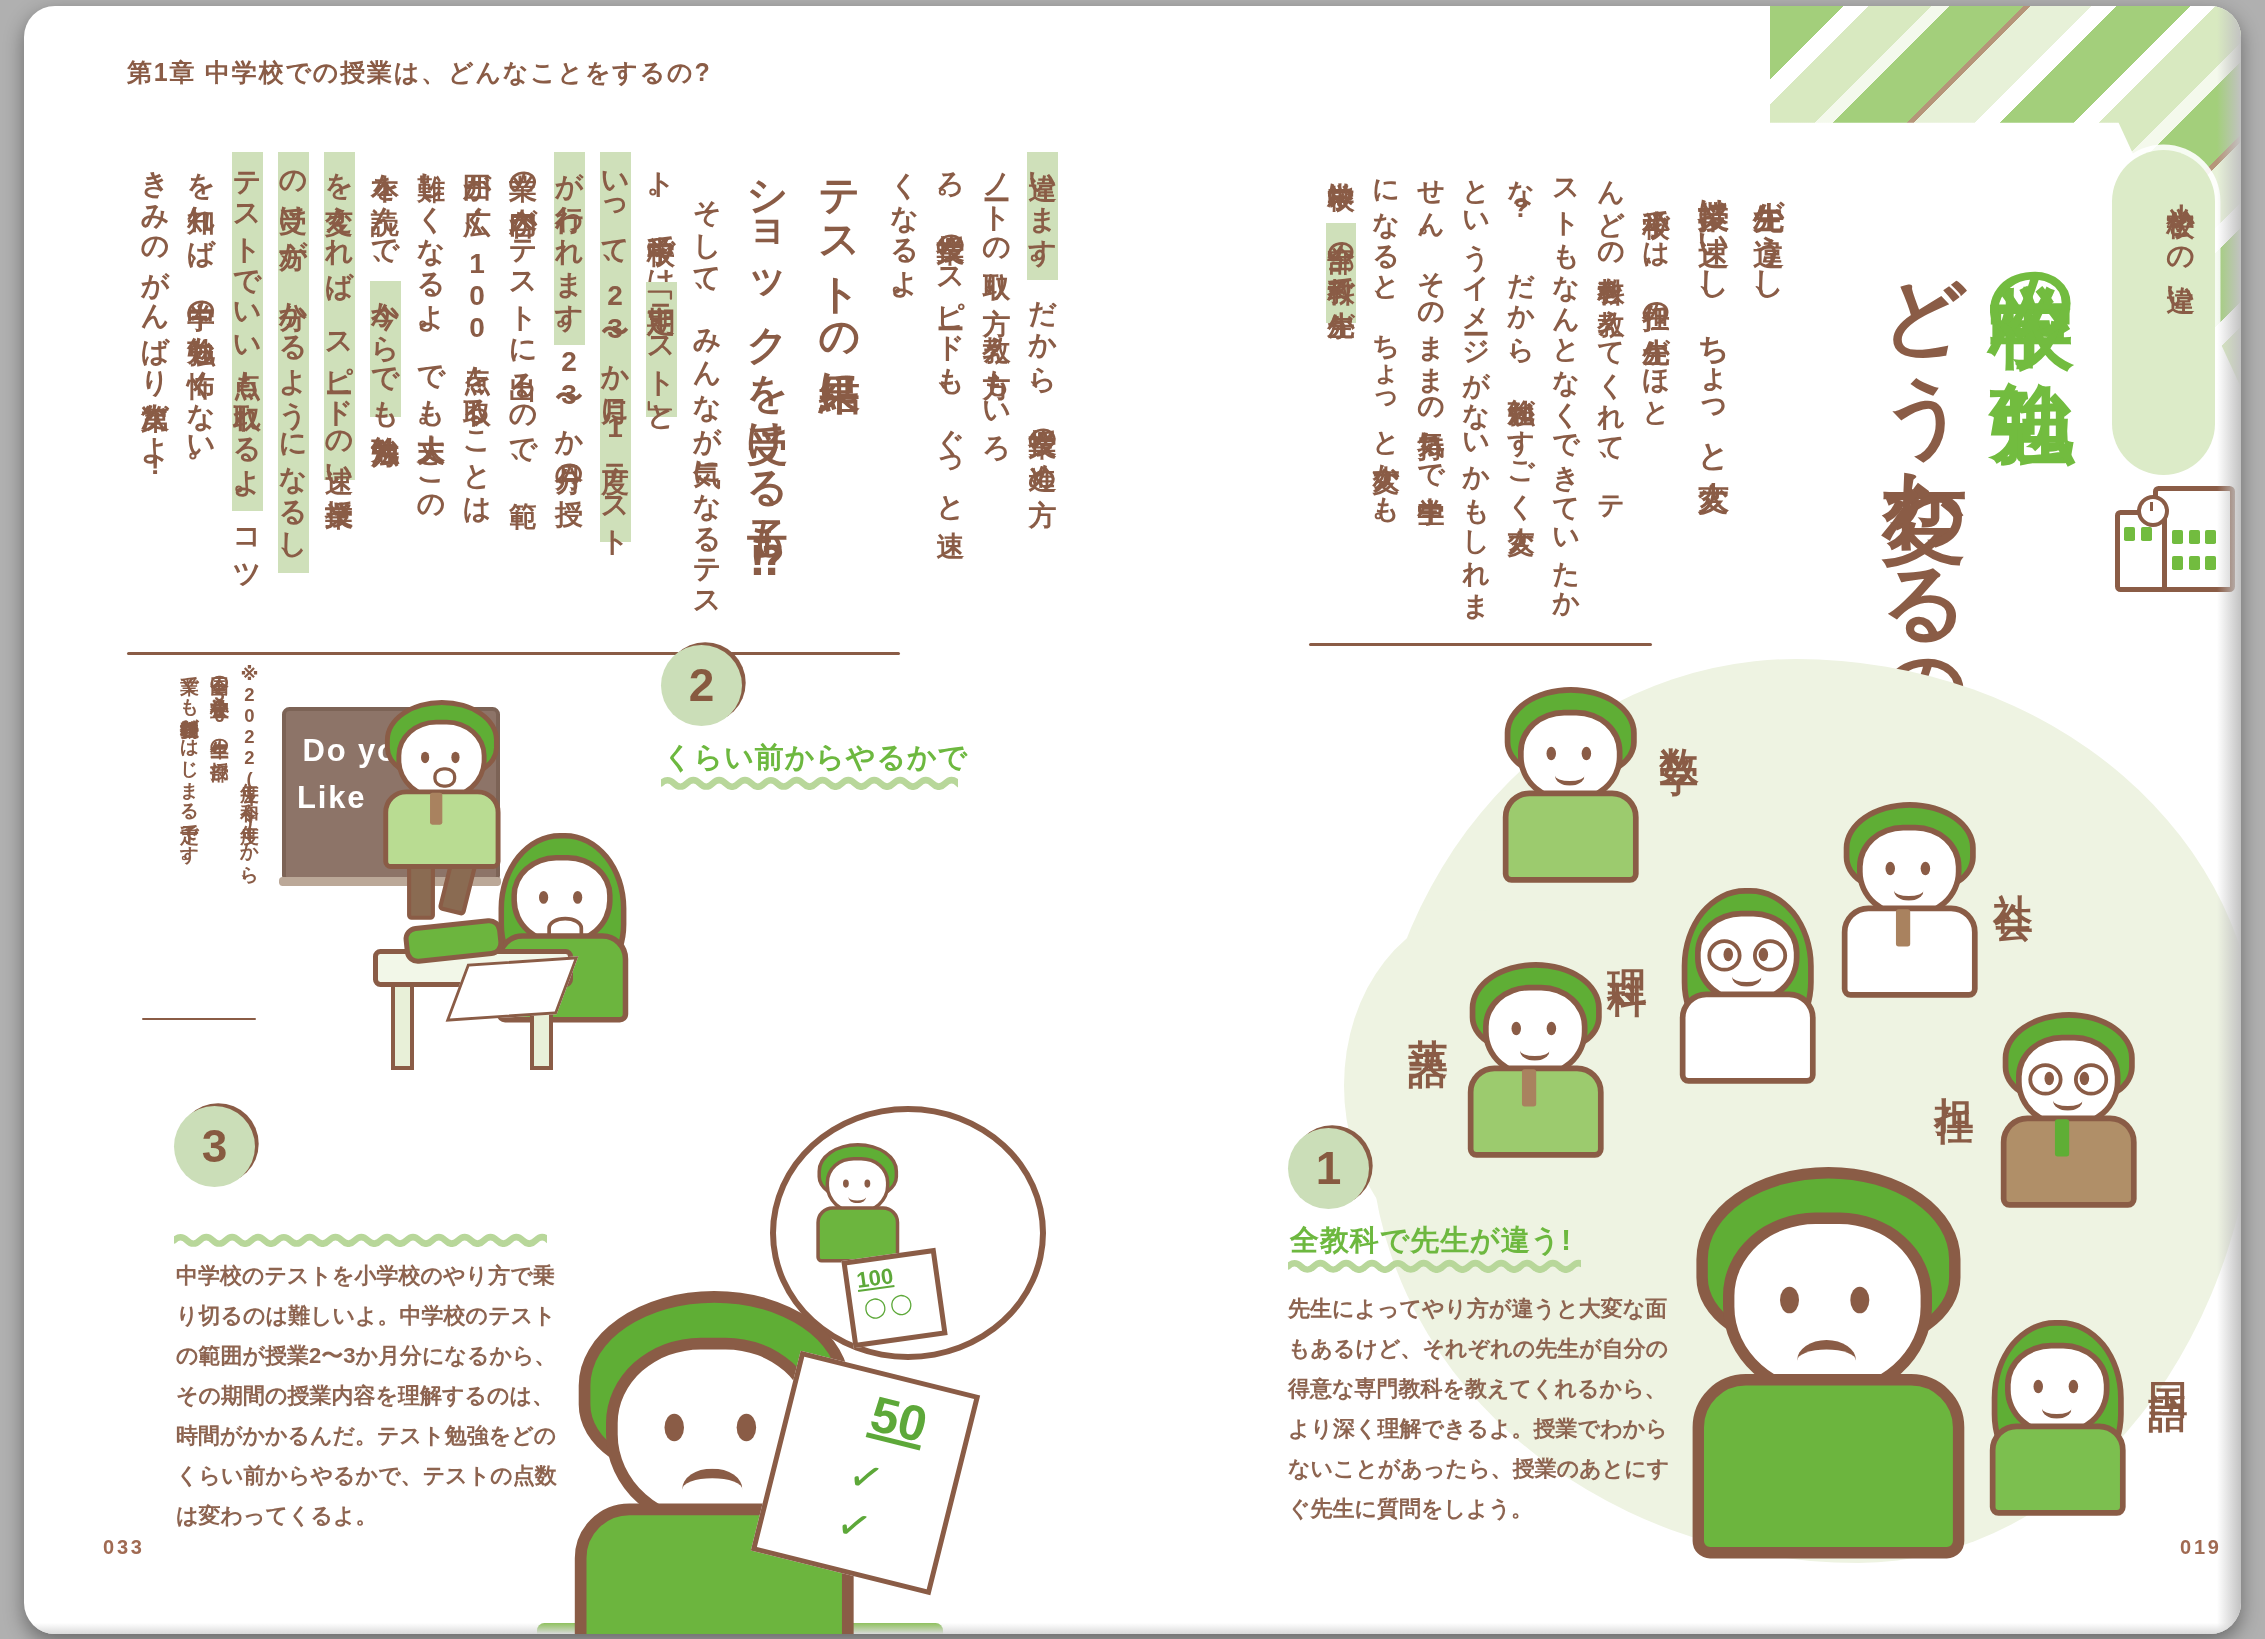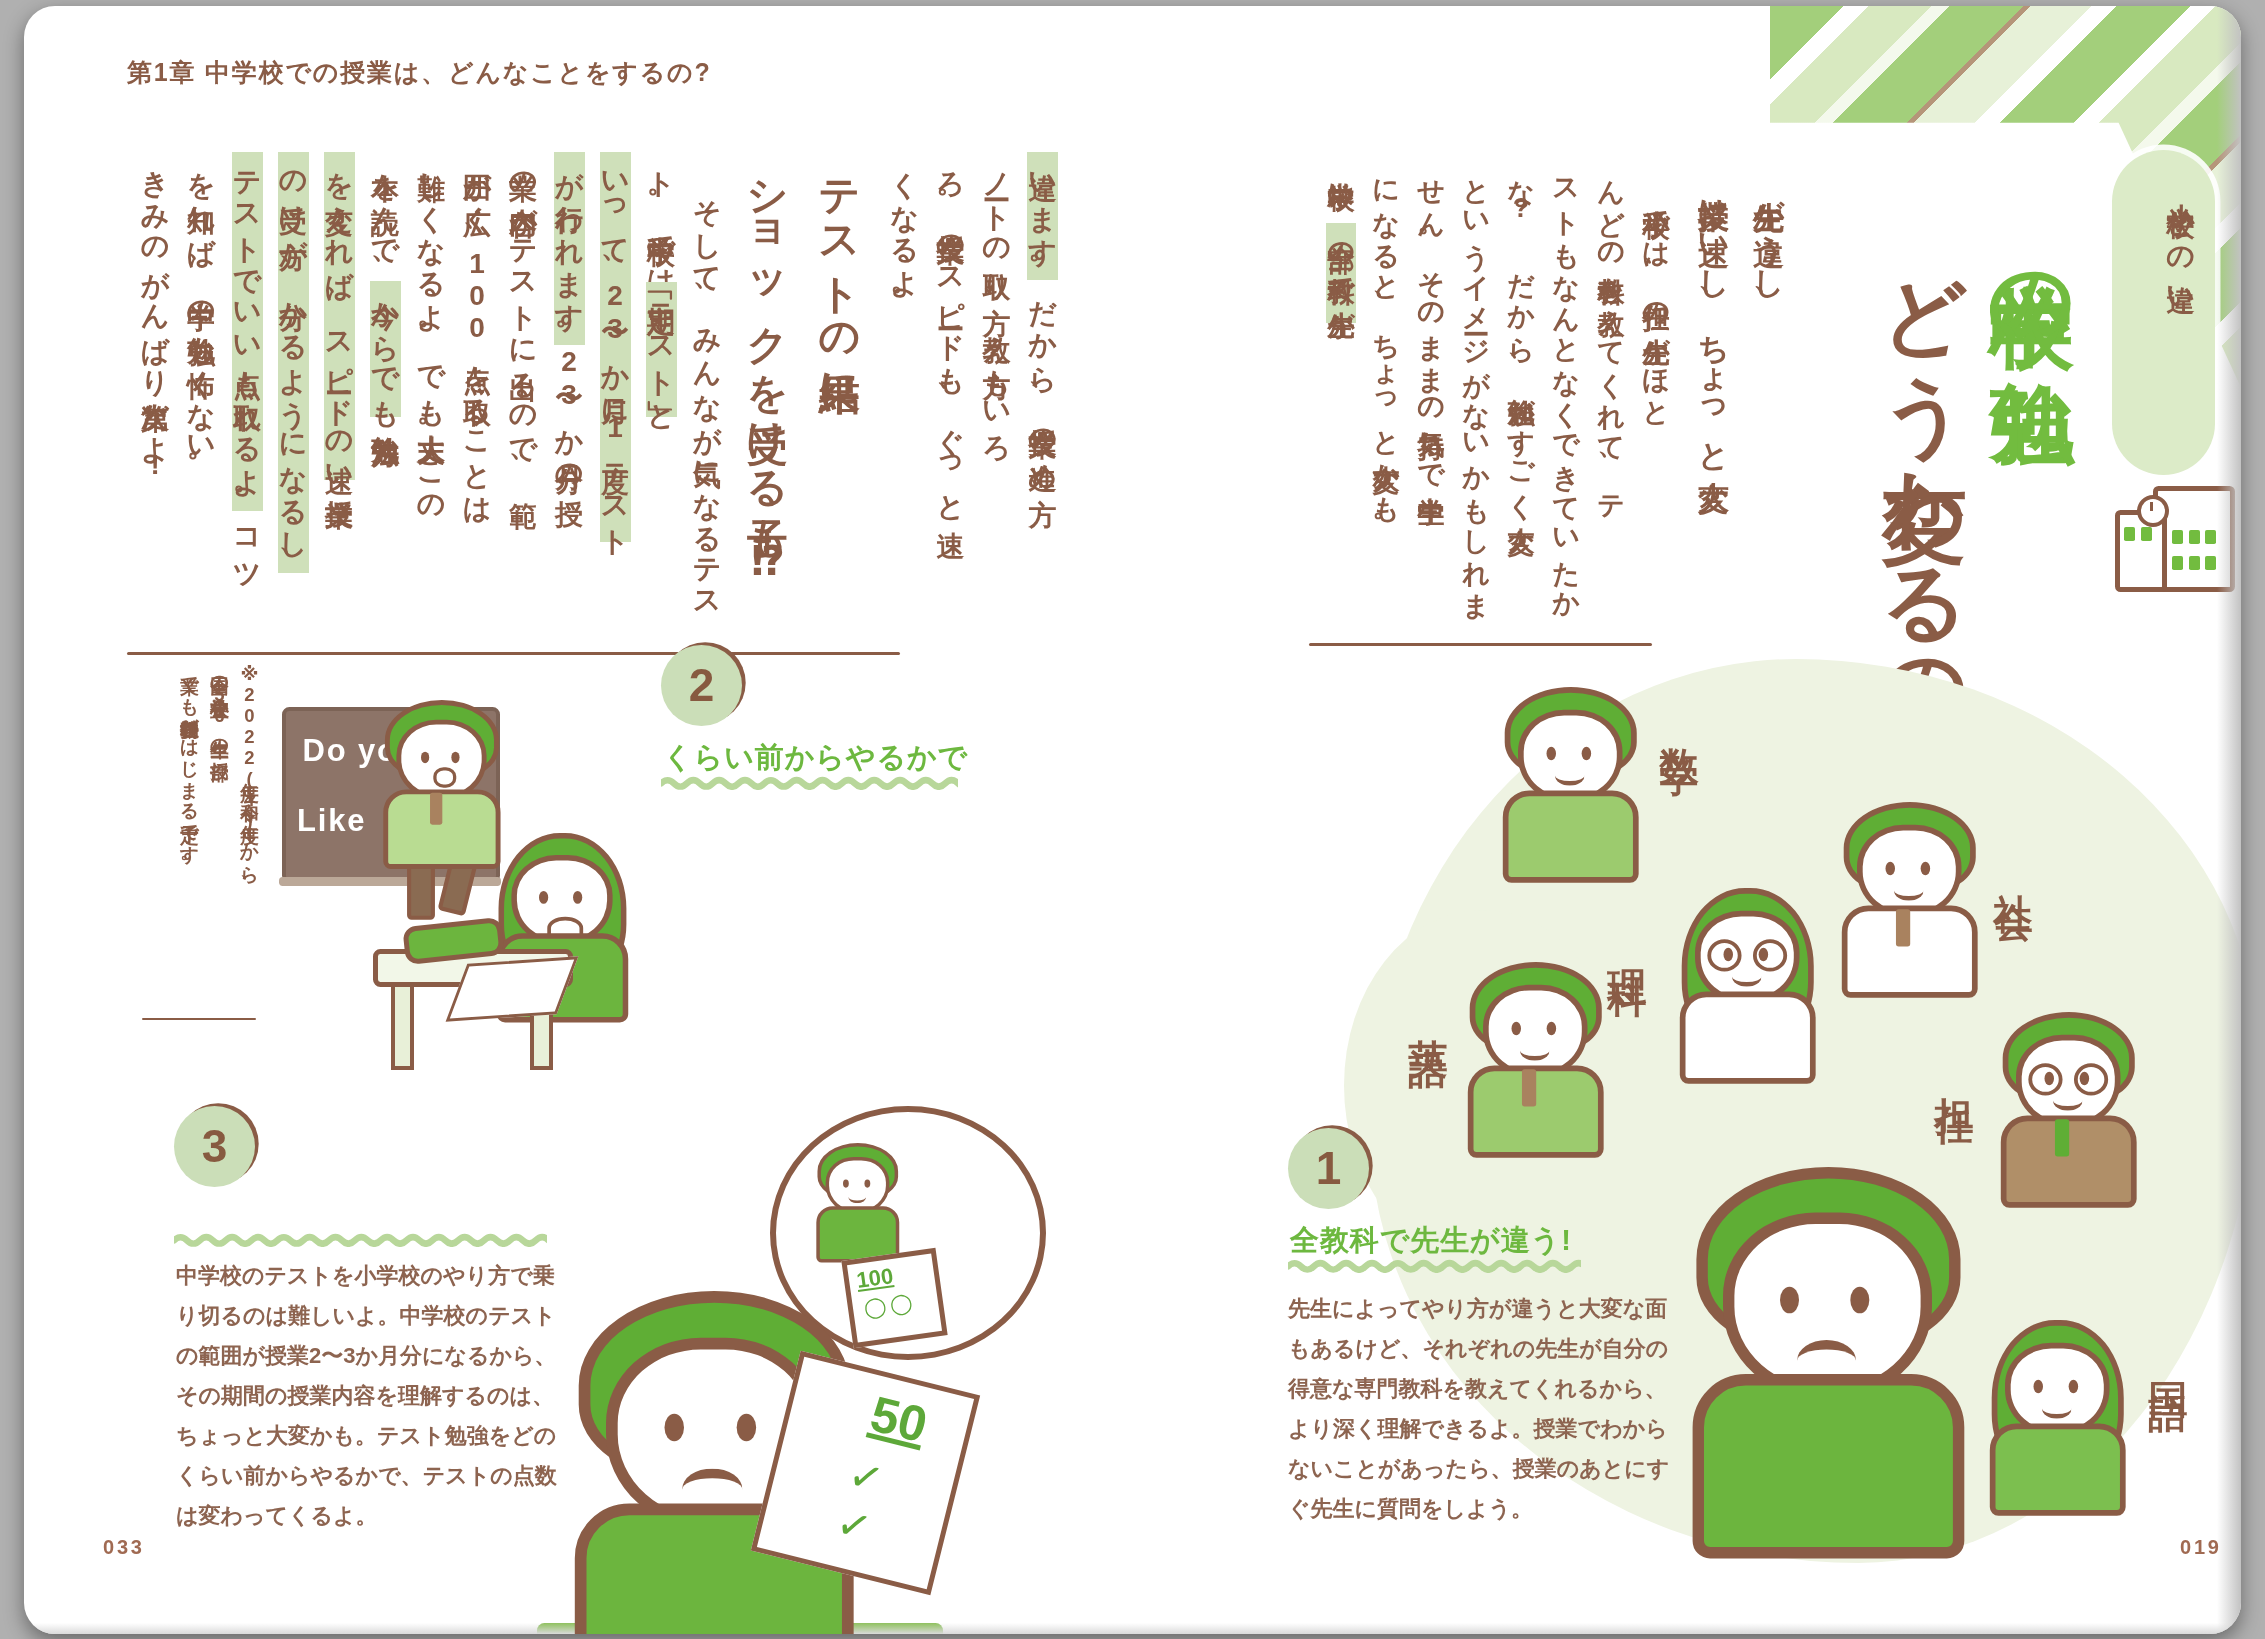--- a/index.html
+++ b/index.html
@@ -247,21 +247,21 @@
 
     <div class="vt" id="vnote">
       <div class="c">※2022年度(令和4年度)から、</div>
       <div class="c">全国の公立小学校5・6年生の一部授</div>
       <div class="c">業でも教科担任制がはじまる予定です。</div>
     </div>
     <div class="hr" style="left:118px;top:1012px;width:114px;height:2.8px;"></div>
 
     <div class="board">
       <div class="bl" style="left:16.6px;top:22px;">Do yo</div>
-      <div class="bl" style="left:11px;top:92px;">Like</div>
+      <div class="bl" style="left:11px;top:69px;">Like</div>
     </div>
     <div class="tray"></div>
     <div class="person" style="left:356px;top:694px;transform:scale(.82);--top:#b9dc92;z-index:5;">
       <div class="p-hair"></div>
         <div class="p-face">
           <span class="p-eye e-l"></span>
           <span class="p-eye e-r"></span>
           <span class="p-mouth open" style="border:4.6px solid #8a5c46;background:#fff;width:20px;height:16.6px;left:39px;border-radius:45%;"></span>
         </div>
         <div class="p-torso"></div>
@@ -295,21 +295,21 @@
     <div class="num" style="left:150px;top:1100px;">3</div>
     <div class="wave" style="left:150px;top:1227px;width:373px;">
       <svg width="406" height="14.8" viewBox="0 0 440 16">
           <path d="M0 8 Q7 1 14 8 T28 8 T42 8 T56 8 T70 8 T84 8 T98 8 T112 8 T126 8 T140 8 T154 8 T168 8 T182 8 T196 8 T210 8 T224 8 T238 8 T252 8 T266 8 T280 8 T294 8 T308 8 T322 8 T336 8 T350 8 T364 8 T378 8 T392 8 T406 8 T420 8 T434 8" fill="none" stroke="#b8d79a" stroke-width="7" stroke-linecap="round"></path>
         </svg>
     </div>
     <div class="sbody" style="left:152px;top:1250px;width:397px;">中学校のテストを小学校のやり方で乗
 り切るのは難しいよ。中学校のテスト
 の範囲が授業2〜3か月分になるから、
 その期間の授業内容を理解するのは、
-ちょっと大変かも。テスト勉強をどの
+時間がかかるんだ。テスト勉強をどの
 くらい前からやるかで、テストの点数
 は変わってくるよ。</div>
 
     <div class="bubble"></div>
     <div class="person" style="left:790px;top:1137px;transform:scale(.58);--top:#6cb53e;z-index:7;">
       <div class="p-hair"></div>
         <div class="p-face">
           <span class="p-eye e-l"></span>
           <span class="p-eye e-r"></span>
           <span class="p-mouth"></span>

